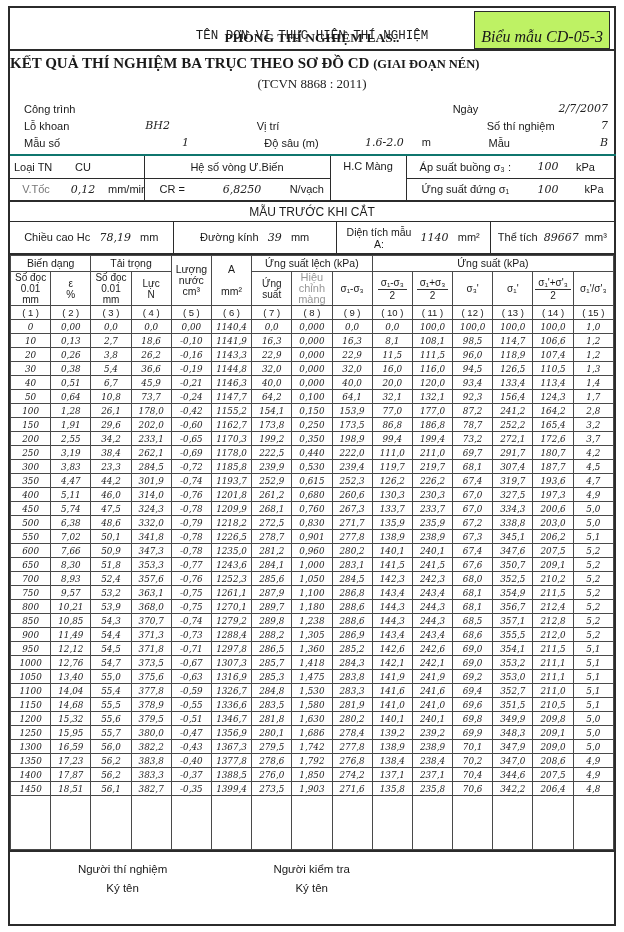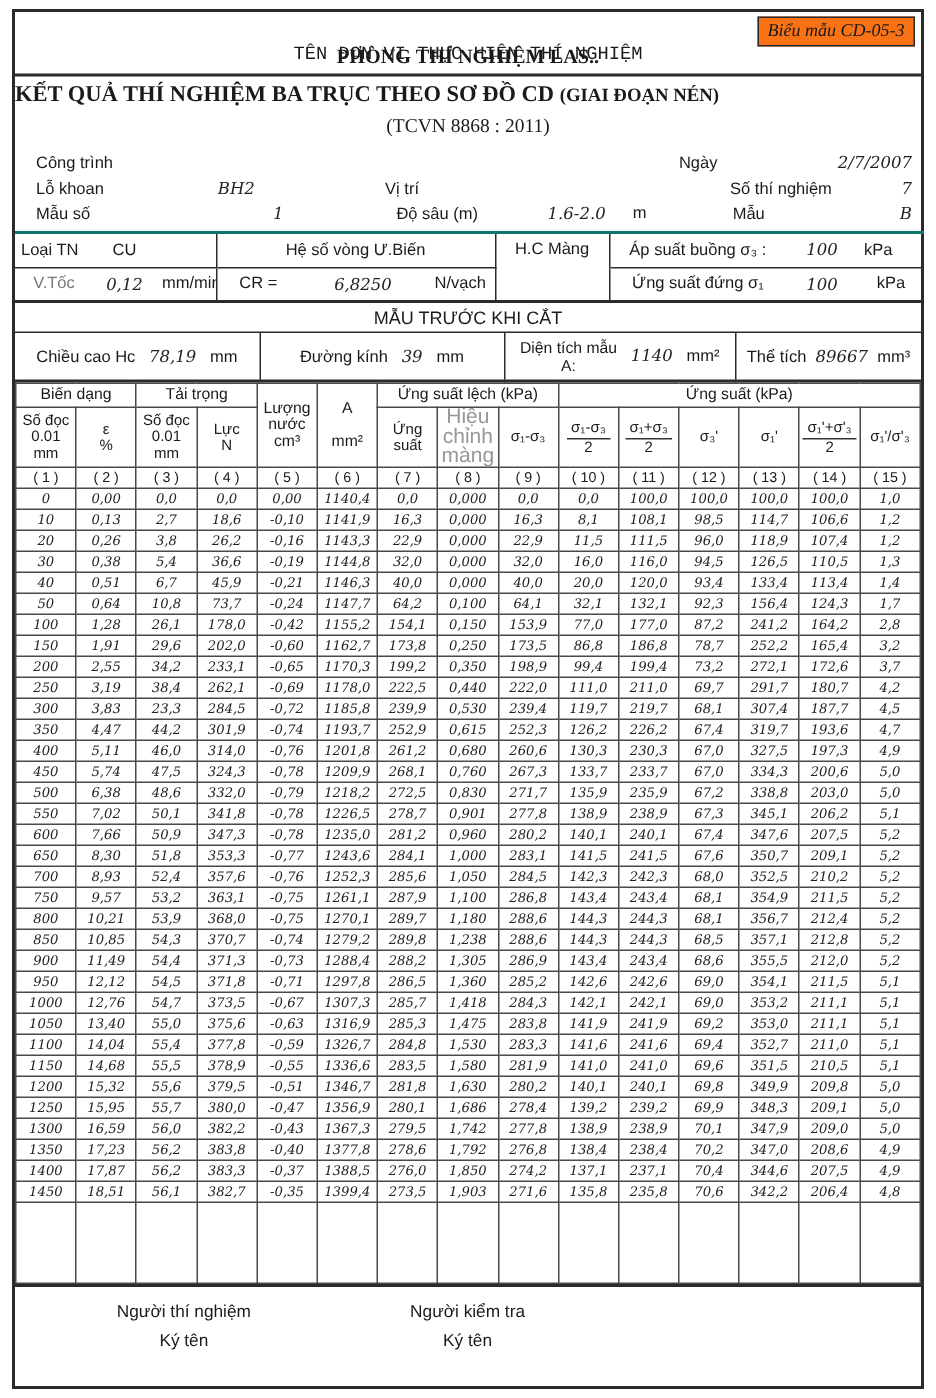--- a/index.html
+++ b/index.html
@@ -3,22 +3,22 @@
 <meta charset="utf-8">
 <style>
   * { box-sizing: border-box; }
   html,body { margin:0; padding:0; background:#fff; }
   body { width:624px; height:932px; font-family:"Liberation Sans",sans-serif; color:#1a1a1a; }
   .page { width:624px; height:932px; padding:6px 8px; }
   .inner { border:2px solid #2b2b2b; height:100%; display:flex; flex-direction:column; position:relative; background:#fff; }
 
   
   .hdr1 { font-family:Liberation Mono, monospace; font-size:12.5px; text-align:center; padding-top:21px; height:22px; }
-  .form-code { position:absolute; top:3px; right:4px; border:1.5px solid #2b2b2b; padding:1px 6px 2px;
-               font-family:"Liberation Serif",serif; font-style:italic; font-size:12px; background:#f97316; }
+  .form-code { position:absolute; top:3px; right:4px; border:1.5px solid #2b2b2b; padding:16px 6px 2px;
+               font-family:"Liberation Serif",serif; font-style:italic; font-size:16px; background:#bef264; }
   .hdr2 { font-family:"Liberation Serif",serif; font-weight:bold; font-size:13.5px; text-align:center;
           padding-bottom:3px; border-bottom:2px solid #2b2b2b; height:21px; }
   .title { font-family:"Liberation Serif",serif; text-align:left; padding-top:4px; font-size:15px; font-weight:bold; height:25px; white-space:nowrap; }
   .title .suffix { font-size:12.5px; }
   .standard { font-family:"Liberation Serif",serif; text-align:center; font-size:13px; height:22px; }
 
   
   .hw { font-family:"DejaVu Serif",serif; font-style:italic; color:#222; }
 
   
@@ -45,21 +45,21 @@
   .dims .bl { border-left:1.5px solid #2b2b2b; }
   .two-line { font-size:10.5px; line-height:12px; }
 
   
   .main { width:100%; table-layout:fixed; font-size:9.5px; }
   .main th, .main td { border:1px solid #4a4a4a; padding:0 1px; text-align:center; vertical-align:middle; overflow:hidden; }
   .main thead th { font-weight:normal; line-height:11px; }
   .gh { height:16px; font-size:10.5px; }
   .sh { height:32px; font-size:10px; }
   .frac { display:inline-block; border-bottom:1px solid #333; padding:0 3px 1px; }
-  .muted { color:#979797; font-size:14px;text-align:center; }
+  .muted { color:#979797; font-size:11px;text-align:center; }
   .colnums th { height:14px; font-size:9.5px; }
   .main tbody td { height:14px; font-family:"DejaVu Serif",serif; font-style:italic; font-size:8.8px; color:#222; }
   .main .fill td { height:54px; }
 
   
   .footer { flex:1; border-top:2px solid #2b2b2b; display:flex; padding:11px 18px 0; font-size:11.5px; }
   .sig { width:33.3%; text-align:center; }
   .sig .line2 { margin-top:7px; }
 </style>
 </head>

